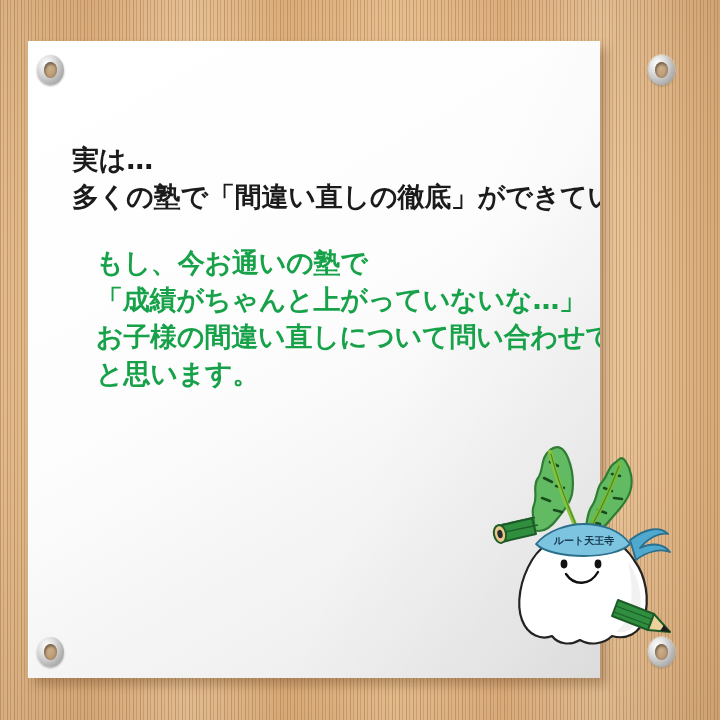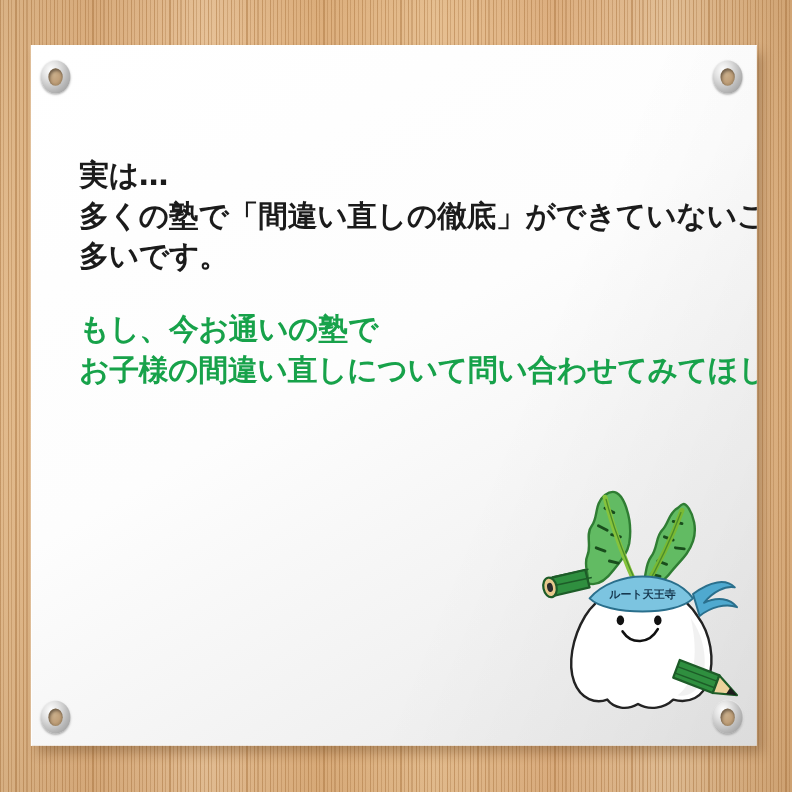--- a/index.html
+++ b/index.html
@@ -45,21 +45,21 @@
                 rgba(255,255,255,0.12) 0%,
                 rgba(255,255,255,0.00) 55%,
                 rgba(120,78,38,0.16) 100%);
   }
 
   
   #whiteboard {
     position: absolute;
     left: 28px;
     top: 41px;
-    width: 660px;
+    width: 572px;
     height: 637px;
     background: linear-gradient(150deg, #ffffff 0%, #fdfdfd 45%, #f1f1f1 78%, #e9e9e9 100%);
     box-shadow:
       6px 7px 10px rgba(90, 58, 26, 0.33),
       1px 1px 0 rgba(255,255,255,0.9) inset;
     overflow: hidden;
   }
   #whiteboard::after {
     content: "";
     position: absolute;
@@ -111,21 +111,21 @@
   .line {
     font-size: 27px;
     line-height: 37px;
     font-weight: 700;
     white-space: nowrap;
     letter-spacing: -0.2px;
     font-family: "DejaVu Sans", "Liberation Sans", sans-serif;
   }
   #block-black .line { color: #1b1b1b; }
   #block-green { margin-top: 29px; }
-  #block-green .line { color: #17a24a; }
+  #block-green .line { color: #17a24a; margin-left: 24px; }
 
   
   #mascot {
     position: absolute;
     left: 488px;
     top: 422px;
     width: 190px;
     height: 230px;
     z-index: 6;
   }
@@ -136,26 +136,27 @@
 
 <div id="wood-bg"></div>
 
 <div id="whiteboard">
 
   <div id="text-layer">
 
     <div class="para" id="block-black">
       <div class="line">実は…</div>
       <div class="line">多くの塾で「間違い直しの徹底」ができていないことが</div>
-      <div class="line">多いです。</div>
     </div>
 
     <div class="para" id="block-green">
       <div class="line">もし、今お通いの塾で</div>
+      <div class="line">「成績がちゃんと上がっていないな…」</div>
       <div class="line">お子様の間違い直しについて問い合わせてみてほしい</div>
+      <div class="line">と思います。</div>
     </div>
 
   </div>
 </div>
 
 <div class="grommet" id="grommet-tl"></div>
 <div class="grommet" id="grommet-tr"></div>
 <div class="grommet" id="grommet-bl"></div>
 <div class="grommet" id="grommet-br"></div>
 

